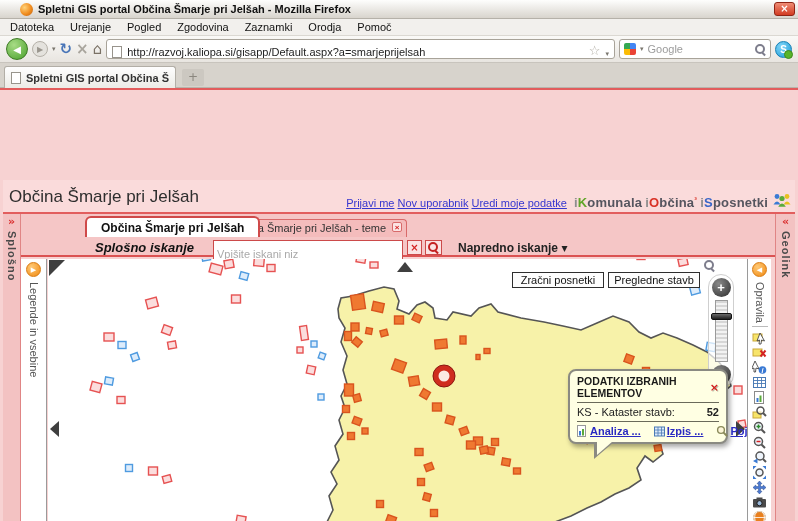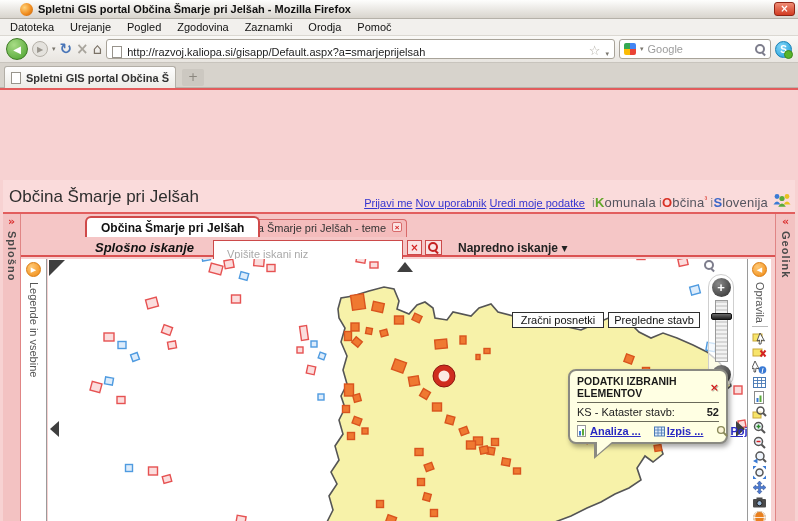--- a/index.html
+++ b/index.html
@@ -63,21 +63,21 @@
     border-radius:2px;color:#8a867e;text-align:center;line-height:16px;font-size:12px;}
 
   
   .app{position:absolute;left:0;top:88px;right:0;bottom:0;background:#f7d2d2;
     border-top:2px solid #e25c5c;}
   .app-header{position:absolute;left:3px;top:90px;right:3px;height:34px;background:#fadbdb;
     border-bottom:2px solid #e25e5e;}
   .app-h1{position:absolute;left:9px;top:97px;font-size:17px;color:#2e2e2e;}
   .header-right{position:absolute;right:30px;top:105px;display:flex;align-items:center;gap:7px;}
   .hlink{color:#3535cf;text-decoration:underline;font-size:11px;}
-  .logo{font-size:13px;font-weight:normal;letter-spacing:.2px;}
+  .logo{font-size:13px;font-weight:bold;letter-spacing:.2px;}
   .logo i{color:#8e8e8e;font-style:normal;}
   .logo .rest{color:#55555f;}
   .logo sup{font-size:8px;}
   .people{position:absolute;right:7px;top:102px;}
   .vstrip{position:absolute;top:124px;width:18px;height:393px;background:#f3c2c2;text-align:center;}
   .vstrip.left{left:3px;border-right:1px solid #e08585;}
   .vstrip.right{right:3px;width:20px;border-left:1px solid #e08585;}
   .chev{display:block;color:#d92c2c;font-weight:bold;font-size:11px;padding-top:1px;}
   .vtext{writing-mode:vertical-rl;font-size:11px;font-weight:bold;color:#4a4a4a;margin-top:3px;
     letter-spacing:1px;display:inline-block;}
@@ -89,21 +89,21 @@
     padding:0 20px 0 10px;background:#f4bcbc;border:1px solid #d86a6a;border-bottom:none;
     border-radius:4px 4px 0 0;font-size:11px;color:#333;}
   .tab-close{position:absolute;right:4px;top:2px;width:10px;height:10px;line-height:9px;
     background:#fbe3e3;border:1px solid #d86a6a;border-radius:2px;color:#d42222;font-weight:bold;
     font-size:8px;text-align:center;}
   .searchrow{position:absolute;left:21px;right:23px;top:147px;height:20px;background:#f5c6c6;
     border-bottom:2px solid #db5252;}
   .search-label{position:absolute;left:95px;top:150px;font-weight:bold;font-style:italic;
     font-size:13px;color:#111;}
   .search-input{position:absolute;left:213px;top:150px;width:190px;height:28px;
-    border:1px solid #cc4a4a;font-size:11px;padding:0 13px;font-family:inherit;}
+    border:1px solid #cc4a4a;font-size:11px;padding:0 3px;font-family:inherit;}
   .search-input::placeholder{color:#a9a9a9;}
   .btn-clear{position:absolute;left:407px;top:150px;width:15px;height:15px;background:#fbe3e3;
     border:1px solid #cc4a4a;color:#d42222;font-weight:bold;font-size:10px;line-height:13px;
     text-align:center;}
   .btn-find{position:absolute;left:425px;top:150px;width:17px;height:15px;background:#fbe3e3;
     border:1px solid #cc4a4a;display:flex;align-items:center;justify-content:center;}
   .advanced{position:absolute;left:458px;top:151px;font-weight:bold;font-size:12px;color:#222;}
   .panel-side{position:absolute;top:169px;background:#fff;}
   .panel-left{left:21px;width:26px;height:328px;border-right:1px solid #9a9a9a;text-align:center;}
   .panel-right{left:747px;width:24px;height:328px;border-left:1px solid #9a9a9a;
@@ -113,21 +113,21 @@
     display:flex;align-items:center;justify-content:center;flex:none;}
   .vtext2{writing-mode:vertical-rl;font-size:11px;color:#555;display:inline-block;margin-top:3px;}
   .tool-divider{width:16px;border-top:1px solid #bbb;margin:3px 0;}
   #tools{display:flex;flex-direction:column;gap:0;}
   .tool{width:16px;height:15px;display:flex;align-items:center;justify-content:center;}
 
   .map-canvas{position:absolute;left:48px;top:169px;width:699px;height:328px;background:#fff;
     overflow:hidden;}
   #mapsvg{position:absolute;left:0;top:0;}
   .map-btn{position:absolute;top:13px;width:92px;height:16px;background:#fdfdfd;
-    border:1px solid #2e2e2e;font-size:11px;color:#111;text-align:center;line-height:14px;z-index:3;margin-top:40px;}
+    border:1px solid #2e2e2e;font-size:11px;color:#111;text-align:center;line-height:14px;z-index:3;}
   .map-btn.b1{left:464px;} .map-btn.b2{left:560px;}
 
   .zoomwidget{position:absolute;left:656px;top:1px;width:34px;z-index:3;}
   .zw-body{width:26px;margin-left:4px;margin-top:1px;background:rgba(255,255,255,.72);
     border:1px solid #cfcfcf;border-radius:13px;padding:3px 0;display:flex;flex-direction:column;
     align-items:center;}
   .zw-btn{width:19px;height:19px;border-radius:50%;color:#fff;font-size:13px;font-weight:bold;
     background:radial-gradient(circle at 35% 30%,#8a8a8a,#2c2c2c);display:flex;align-items:center;
     justify-content:center;line-height:1;flex:none;}
   .zw-track{width:13px;height:62px;margin:3px 0;border:1px solid #9a9a9a;position:relative;
@@ -202,21 +202,21 @@
     </span>
     <span class="newtab glyph">+</span>
   </div>
 
   <div class="app">
 
     <div class="app-header"></div>
     <div class="app-h1">Občina Šmarje pri Jelšah</div>
     <div class="header-right">
       <span id="header-links"><span class="hlink">Prijavi me</span> <span class="hlink">Nov uporabnik</span> <span class="hlink">Uredi moje podatke</span> </span>
-      <span id="brand-logos"><span class="logo"><i>i</i><b style="color:#61a62a">K</b><span class="rest">omunala</span></span> <span class="logo"><i>i</i><b style="color:#d93226">O</b><span class="rest">bčina</span><sup style="color:#d93226">³</sup></span> <span class="logo"><i>i</i><b style="color:#3a66c8">S</b><span class="rest">lovenija</span></span> </span>
+      <span id="brand-logos"><span class="logo"><i>i</i><b style="color:#61a62a">K</b><span class="rest">omunala</span></span> <span class="logo"><i>i</i><b style="color:#d93226">O</b><span class="rest">bčina</span><sup style="color:#d93226">³</sup></span> <span class="logo"><i>i</i><b style="color:#3a66c8">S</b><span class="rest">posnetki</span></span> </span>
     </div>
     <span class="people">
       <svg width="18" height="15">
         <circle cx="4" cy="4.5" r="2.4" fill="#3a7ad4"></circle>
           <path d="M0.5 12.5 q3.5 -6 7 0 z" fill="#3a7ad4"></path>
         <circle cx="14" cy="4.5" r="2.4" fill="#e8c020"></circle>
           <path d="M10.5 12.5 q3.5 -6 7 0 z" fill="#e8c020"></path>
         <circle cx="9" cy="6.5" r="2.6" fill="#5aaa3a"></circle>
           <path d="M5.2 14.8 q3.8 -6.5 7.6 0 z" fill="#5aaa3a"></path>
       </svg>

